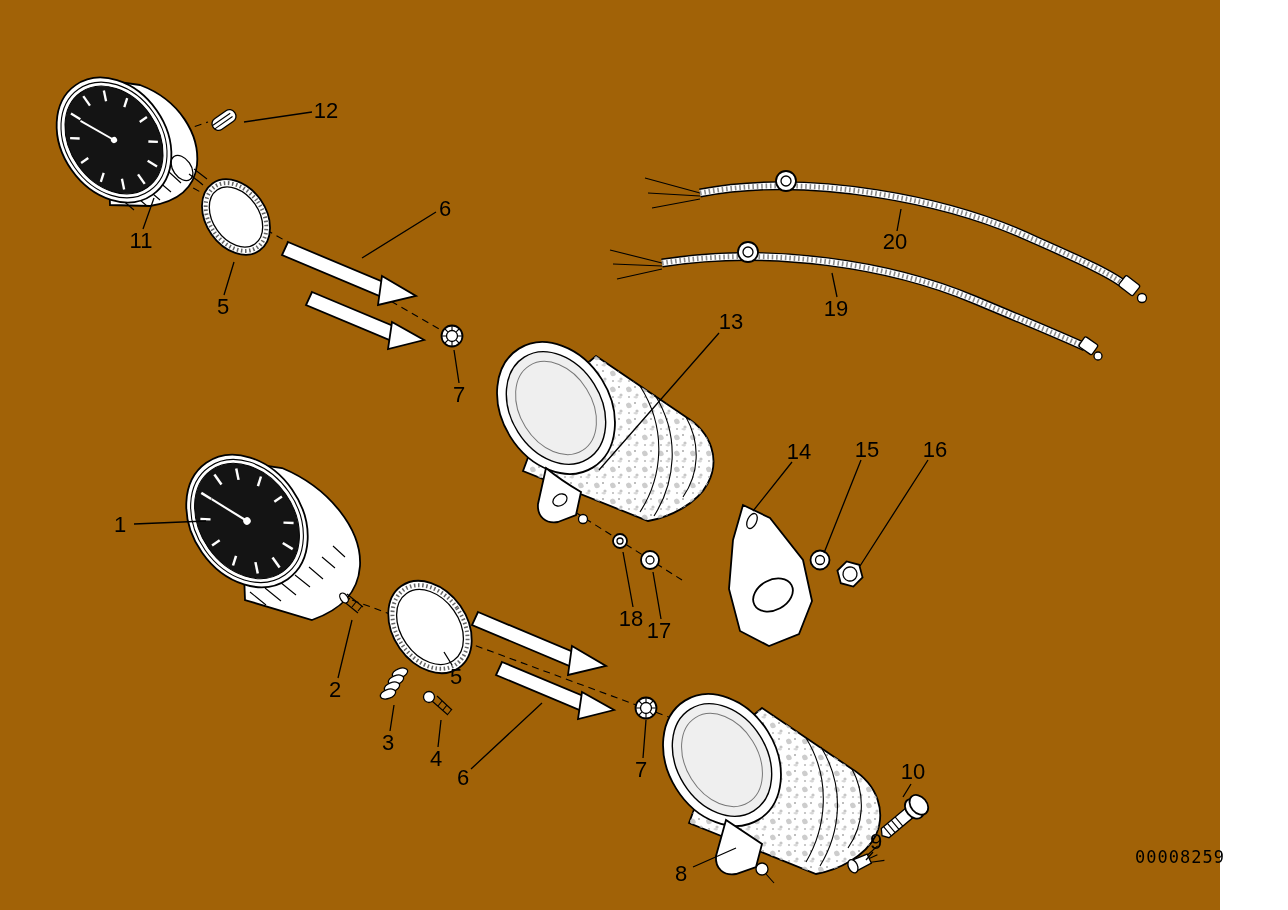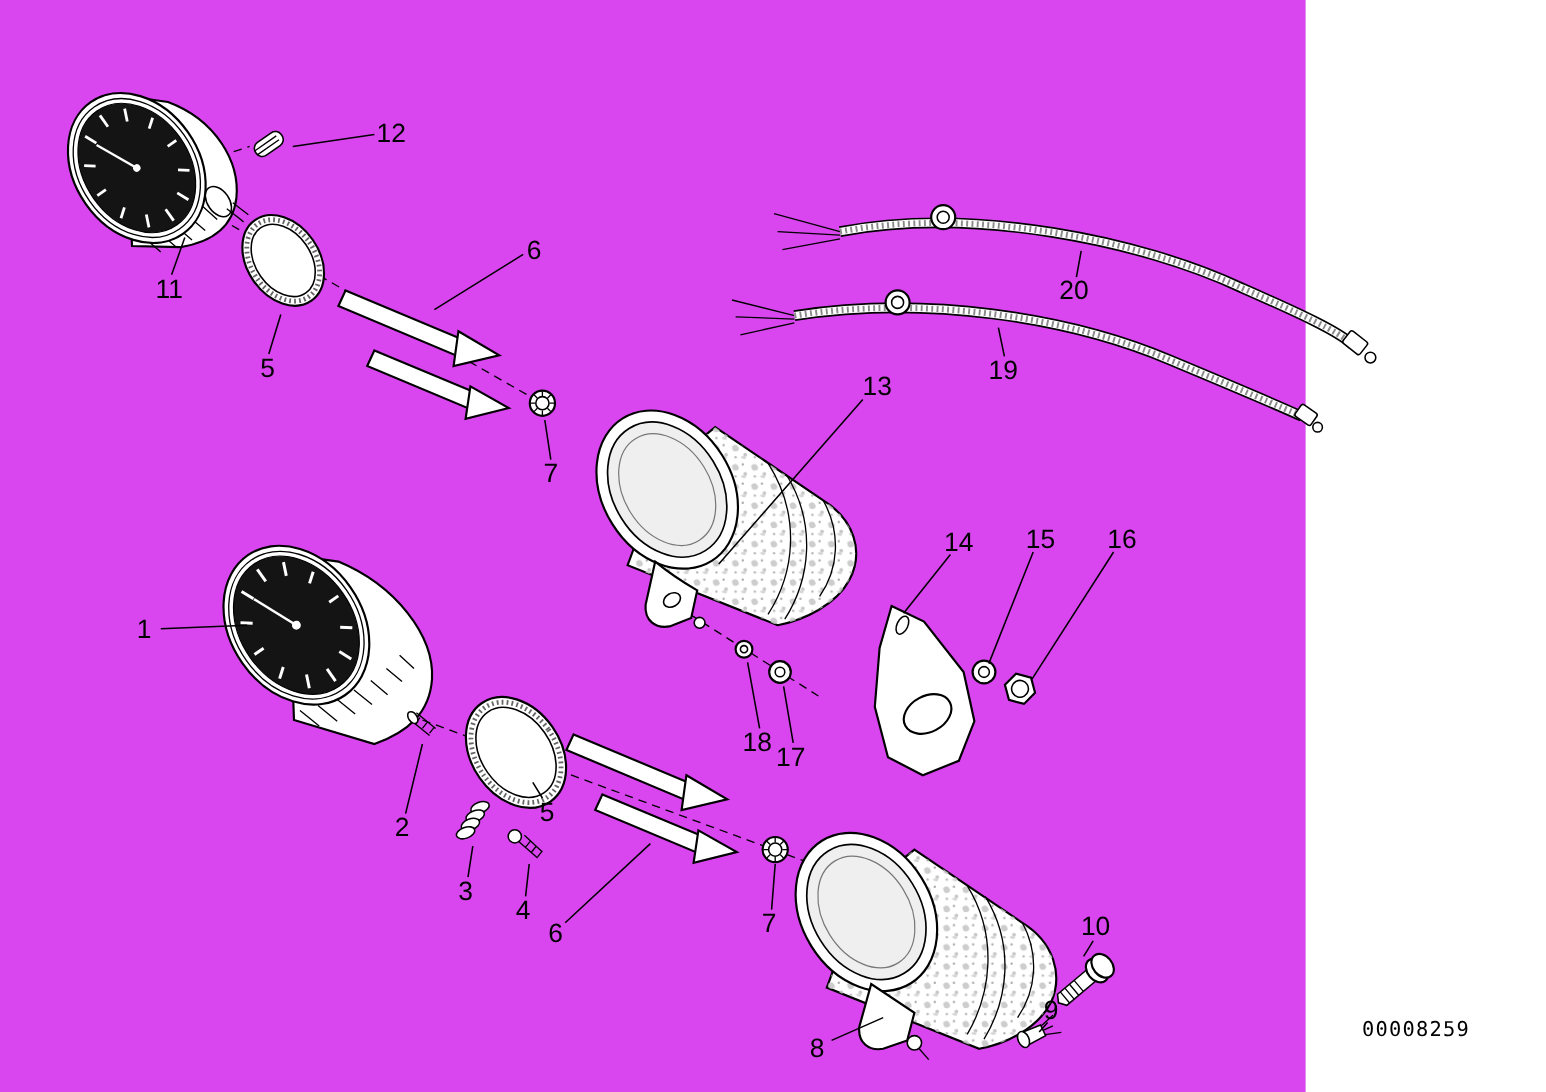--- a/index.html
+++ b/index.html
@@ -1,16 +1,16 @@
 <!DOCTYPE html>
 <html><head>
 <meta charset="utf-8">
 <style>
   html,body{margin:0;padding:0;background:#fff;width:1288px;height:910px;overflow:hidden}
-  .stage{position:relative;width:1088px;height:910px;background:#d946ef}
+  .stage{position:relative;width:1220px;height:910px;background:#a16207}
   svg{display:block}
   .fillw{fill:#fff;stroke:#000;stroke-width:1.8}
   .fillw-thin{fill:#fff;stroke:#000;stroke-width:1.3}
   .ln-thin{stroke:#000;stroke-width:1.1;fill:none}
   .dash{stroke:#000;stroke-width:1.1;fill:none;stroke-dasharray:7 5}
   .leader{stroke:#000;stroke-width:1.3;fill:none}
   .tick{stroke:#fff;stroke-width:2.4;fill:none}
   .face{fill:#141414;stroke:#000;stroke-width:1}
   .dotring{stroke:#666;stroke-width:4;fill:none;stroke-dasharray:1.5 2.6}
   .braid{stroke:#8a8a8a;stroke-width:5;fill:none;stroke-dasharray:1.6 2.8}

